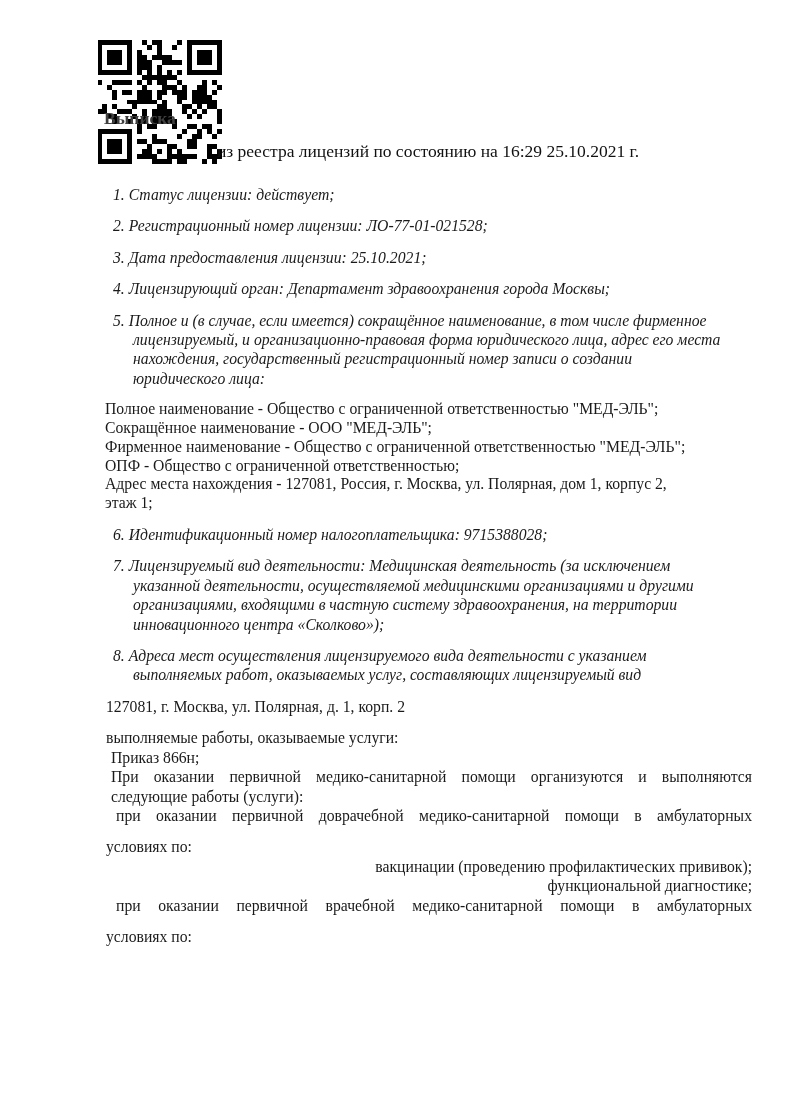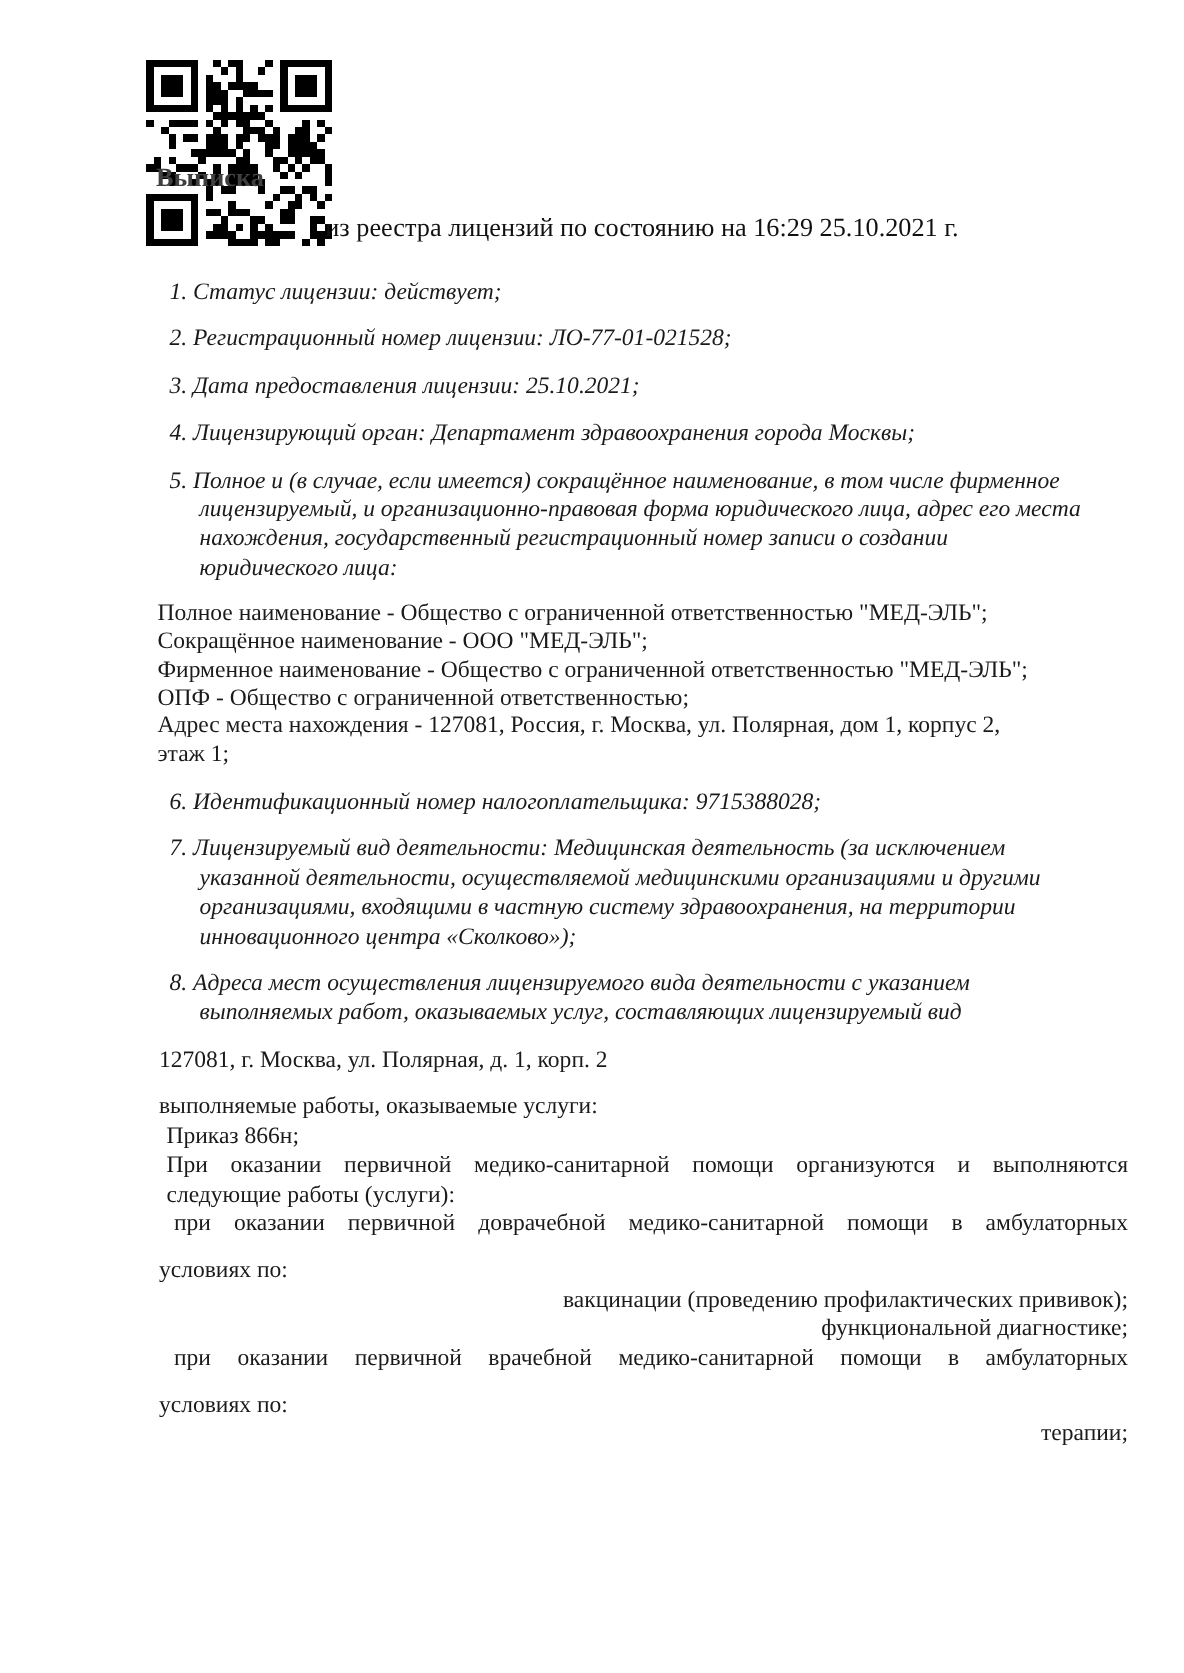--- a/index.html
+++ b/index.html
@@ -422,17 +422,16 @@
           <div class="line ind0">выполняемые работы, оказываемые услуги:</div>
           <div class="line ind1">Приказ 866н;</div>
           <div class="line ind1 justify">При оказании первичной медико-санитарной помощи организуются и выполняются</div>
           <div class="line ind1">следующие работы (услуги):</div>
           <div class="line ind2 justify">при оказании первичной доврачебной медико-санитарной помощи в амбулаторных</div>
           <div class="line ind0">условиях по:</div>
           <div class="line ind3">вакцинации (проведению профилактических прививок);</div>
           <div class="line ind3">функциональной диагностике;</div>
           <div class="line ind2 justify">при оказании первичной врачебной медико-санитарной помощи в амбулаторных</div>
           <div class="line ind0">условиях по:</div>
-          <div class="line ind3">терапии;</div>
         </div>
       </div>
   </div>
 </div>
 
 </body></html>

